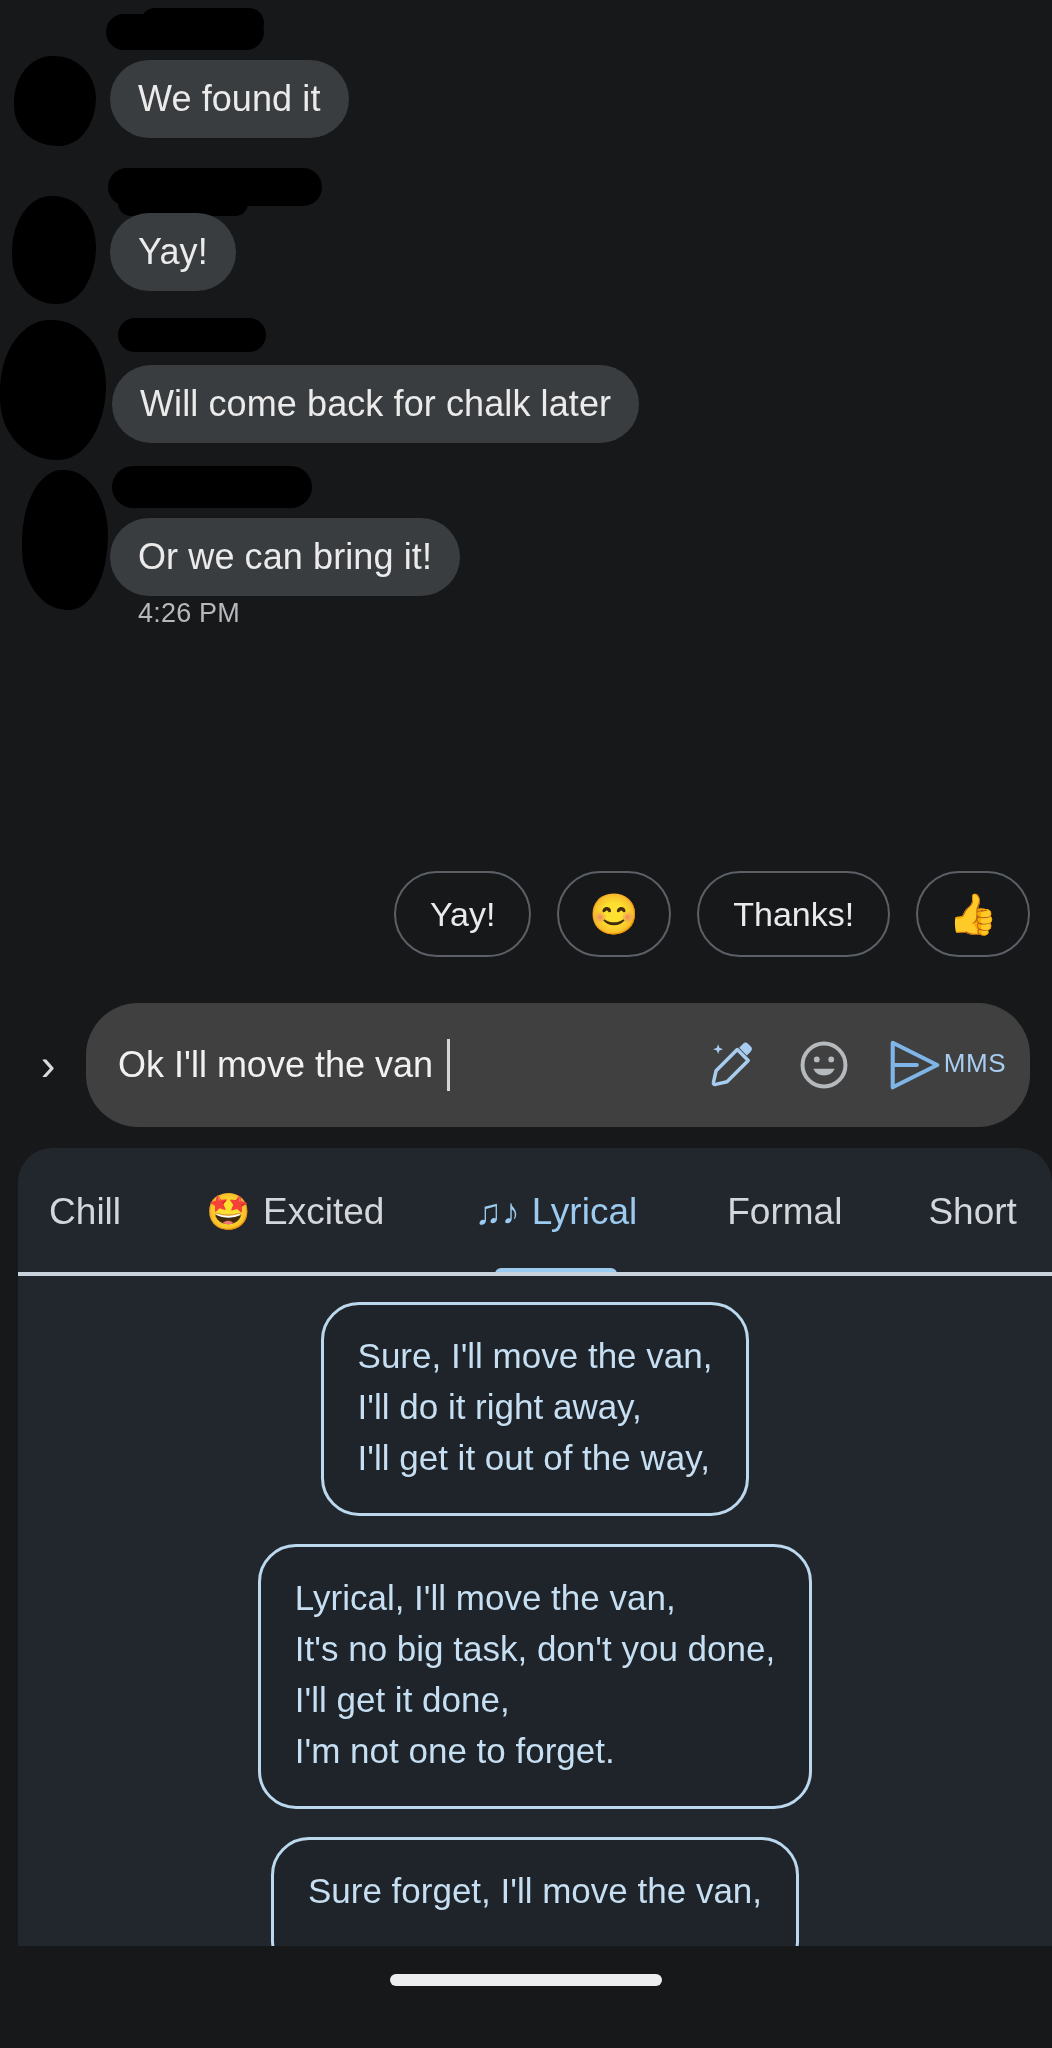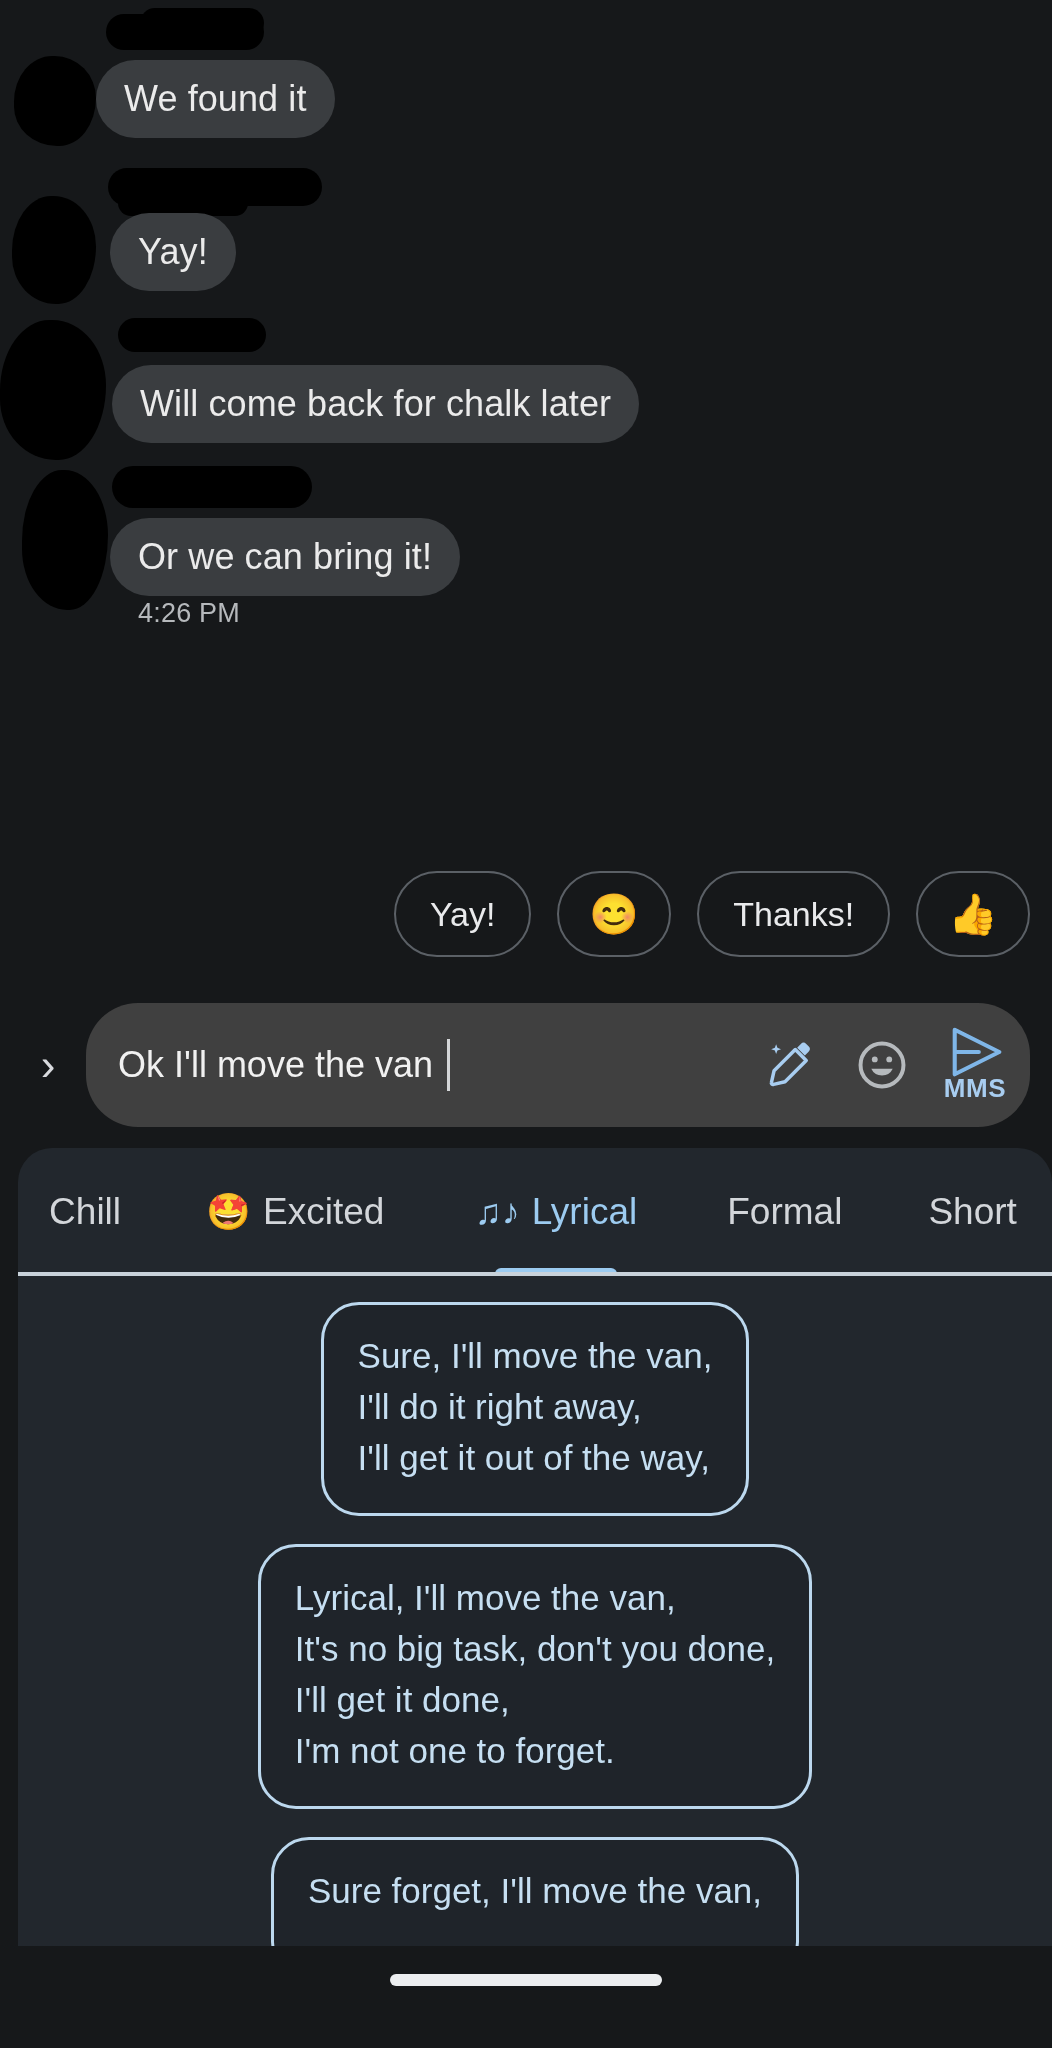--- a/index.html
+++ b/index.html
@@ -158,24 +158,23 @@
     gap: 34px;
     padding-right: 6px;
   }
   .icon-btn {
     display: flex;
     align-items: center;
     justify-content: center;
   }
   .send-btn {
     display: flex;
-    flex-direction: column;
-    align-items: flex-end;
-    justify-content: center;
-    font-weight: bold;
+    flex-direction: row;
+    align-items: center;
+    justify-content: center;
   }
   .send-label {
     color: #a8cdf0;
     font-size: 26px;
     margin-top: -4px;
     letter-spacing: 0.5px;
   }
 
   
   .suggest-panel {
@@ -273,21 +272,21 @@
 </head>
 <body>
 
 <div id="app">
 
   <div class="conversation">
 
     <div class="name-redaction" style="left:106px; top:14px; width:158px; height:36px;"></div>
     <div class="name-redaction" style="left:140px; top:8px; width:124px; height:30px;"></div>
     <div class="avatar-redaction" style="left:14px; top:56px; width:82px; height:90px;"></div>
-    <div class="msg-row" style="left:96px; top:60px;">
+    <div class="msg-row" style="left:110px; top:60px;">
       <div class="bubble">We found it</div>
     </div>
 
     <div class="name-redaction" style="left:108px; top:168px; width:214px; height:38px;"></div>
     <div class="name-redaction" style="left:118px; top:190px; width:130px; height:26px;"></div>
     <div class="avatar-redaction" style="left:12px; top:196px; width:84px; height:108px;"></div>
     <div class="msg-row" style="left:110px; top:213px;">
       <div class="bubble">Yay!</div>
     </div>
 

